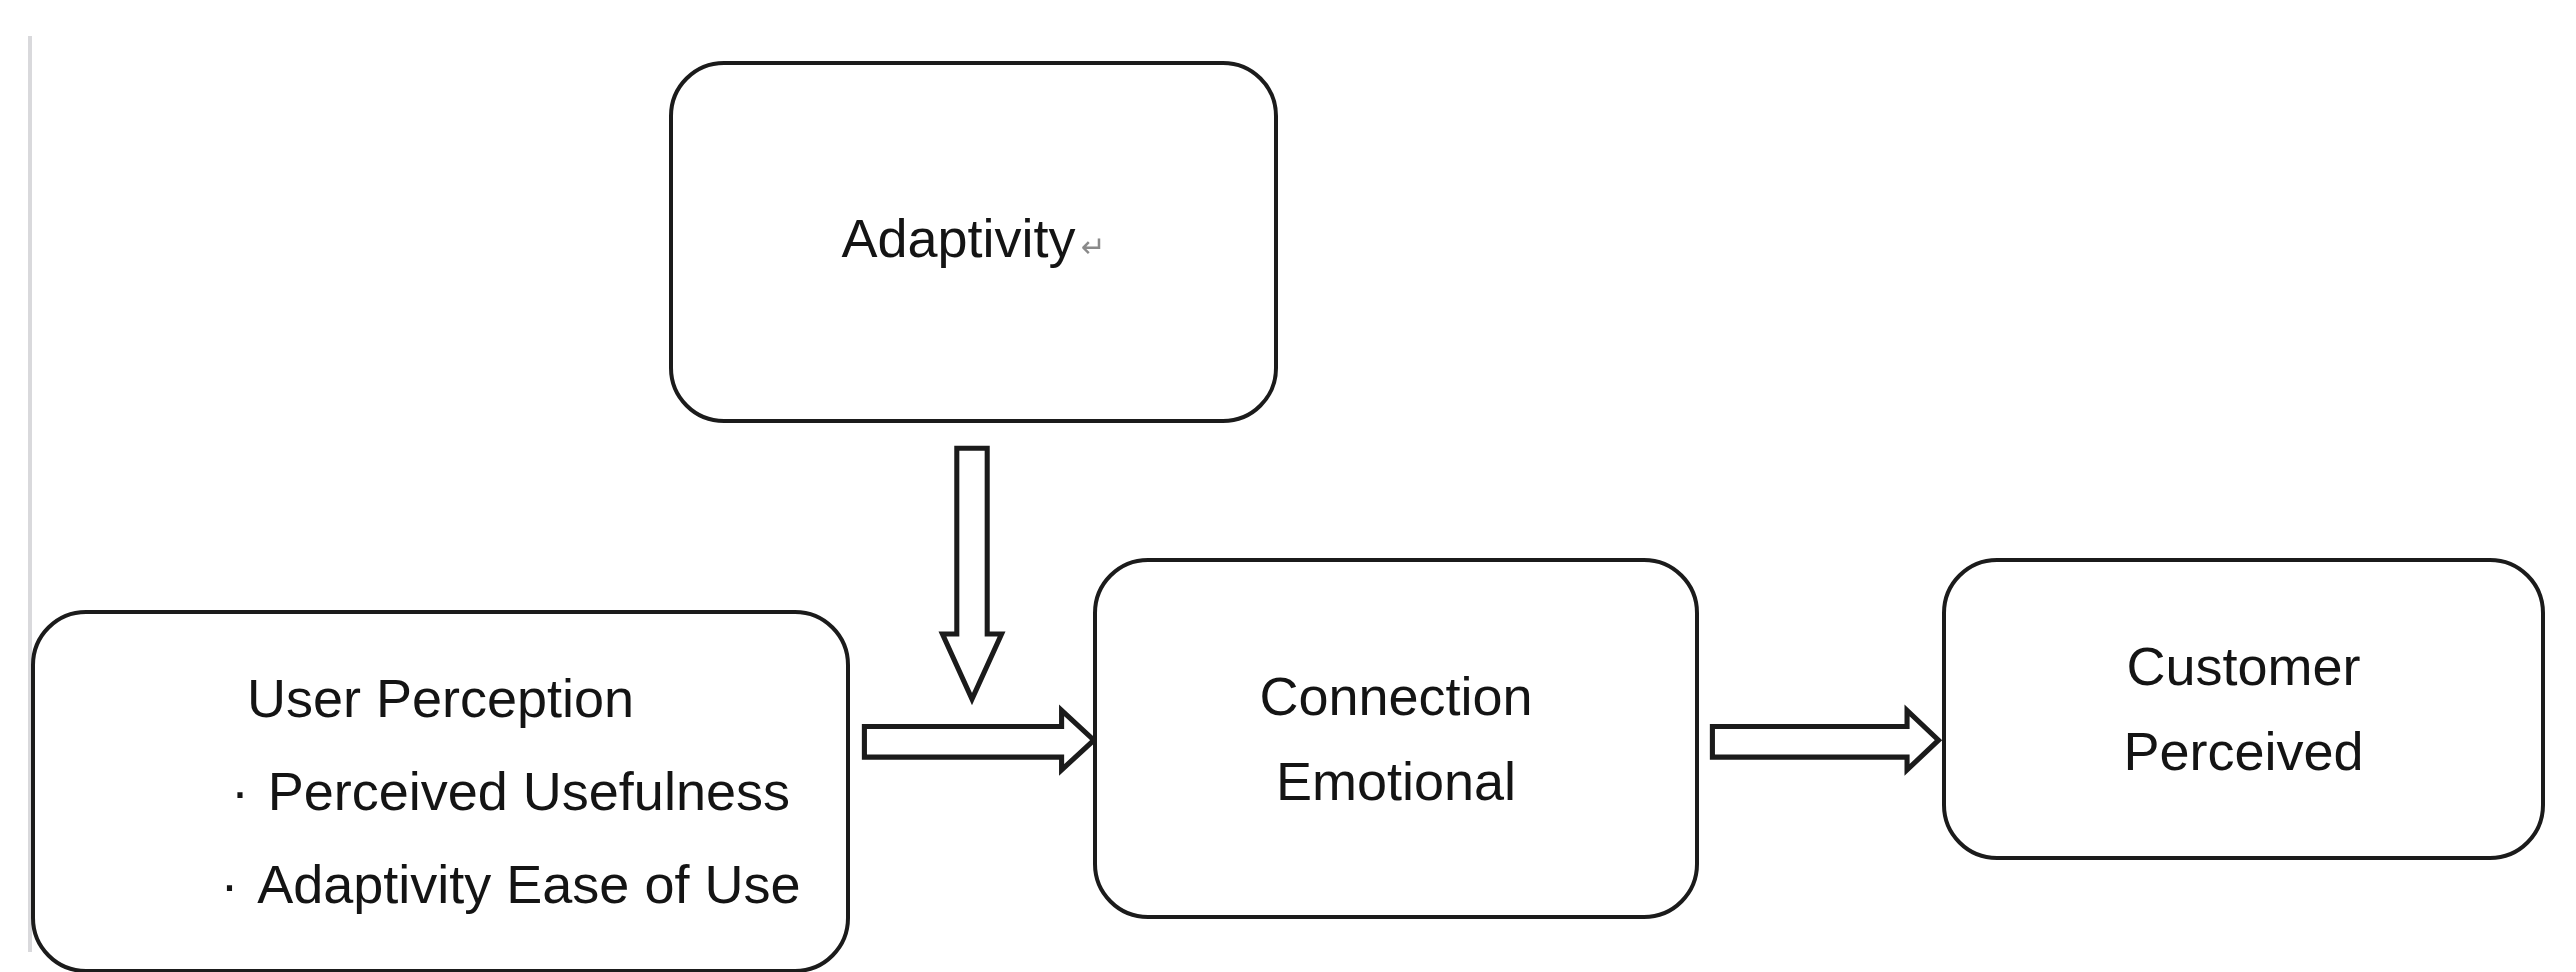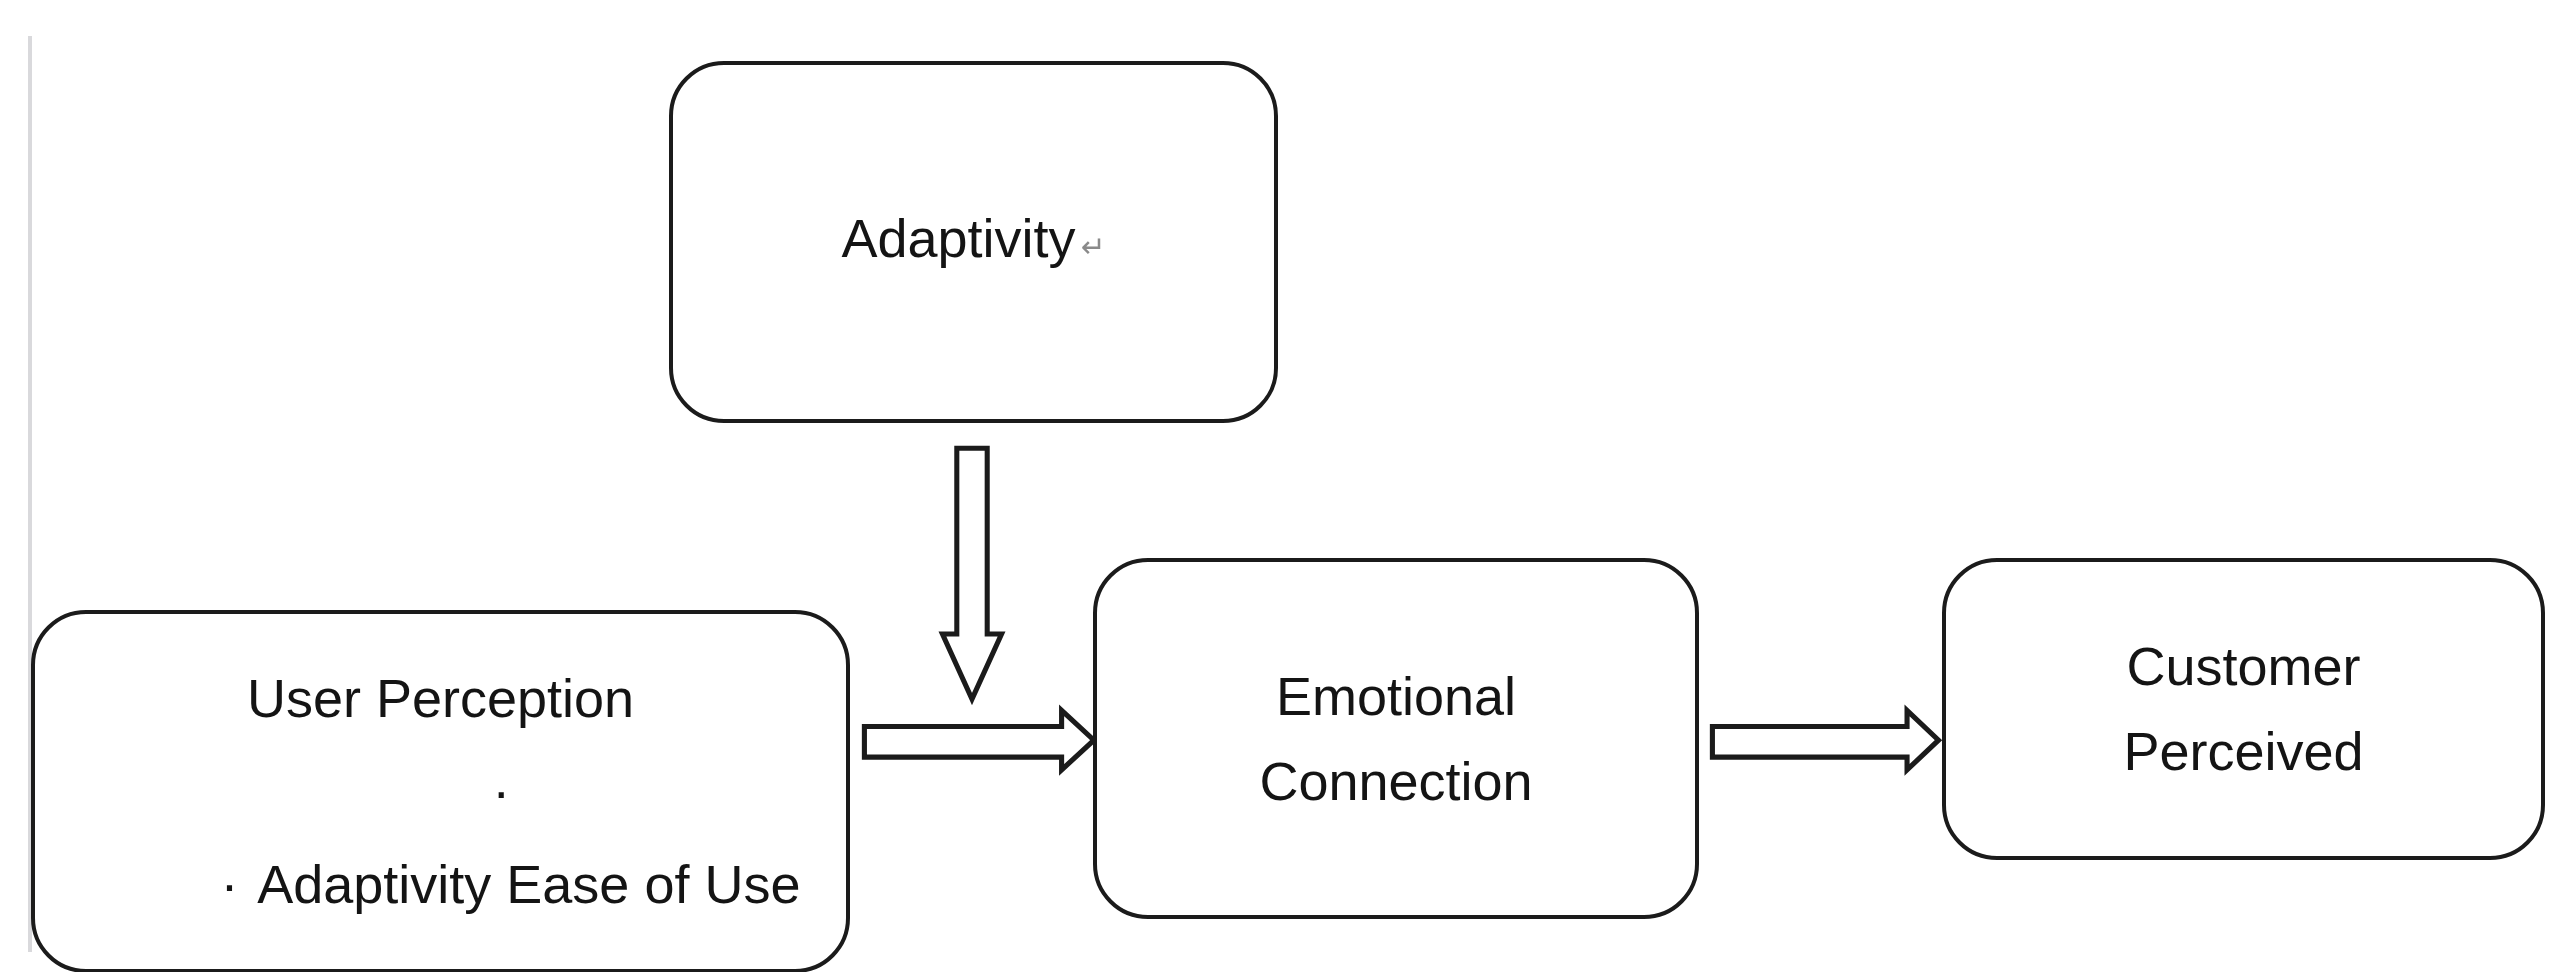--- a/index.html
+++ b/index.html
@@ -105,34 +105,35 @@
   </div>
 
   <svg class="arrow-svg" style="left:934px; top:445px;" width="76" height="259" viewBox="0 0 90 305">
     <polygon class="arrow-shape" points="27,3 63,3 63,223 80,223 45,300 10,223 27,223"></polygon>
   </svg>
 
   <div class="node" id="node-user-perception">
     <div class="line heading">User Perception</div>
     <div class="line bullet-line">
       <span class="bullet-dot">·</span>
+      <span>Perceived Usefulness</span>
     </div>
     <div class="line bullet-line">
       <span class="bullet-dot">·</span>
       <span>Adaptivity Ease of Use</span>
     </div>
   </div>
 
   <svg class="arrow-svg" style="left:861px; top:707px;" width="238" height="68" viewBox="0 0 280 80">
     <polygon class="arrow-shape" points="4,23 236,23 236,4 274,39 236,74 236,59 4,59"></polygon>
   </svg>
 
   <div class="node" id="node-emotional-connection">
+    <div class="line">Connection</div>
     <div class="line">Emotional</div>
-    <div class="line">Connection</div>
   </div>
 
   <svg class="arrow-svg" style="left:1709px; top:707px;" width="238" height="68" viewBox="0 0 280 80">
     <polygon class="arrow-shape" points="4,23 233,23 233,4 270,39 233,74 233,59 4,59"></polygon>
   </svg>
 
   <div class="node" id="node-customer-stickiness">
     <div class="line">Customer</div>
     <div class="line">Perceived</div>
   </div>

